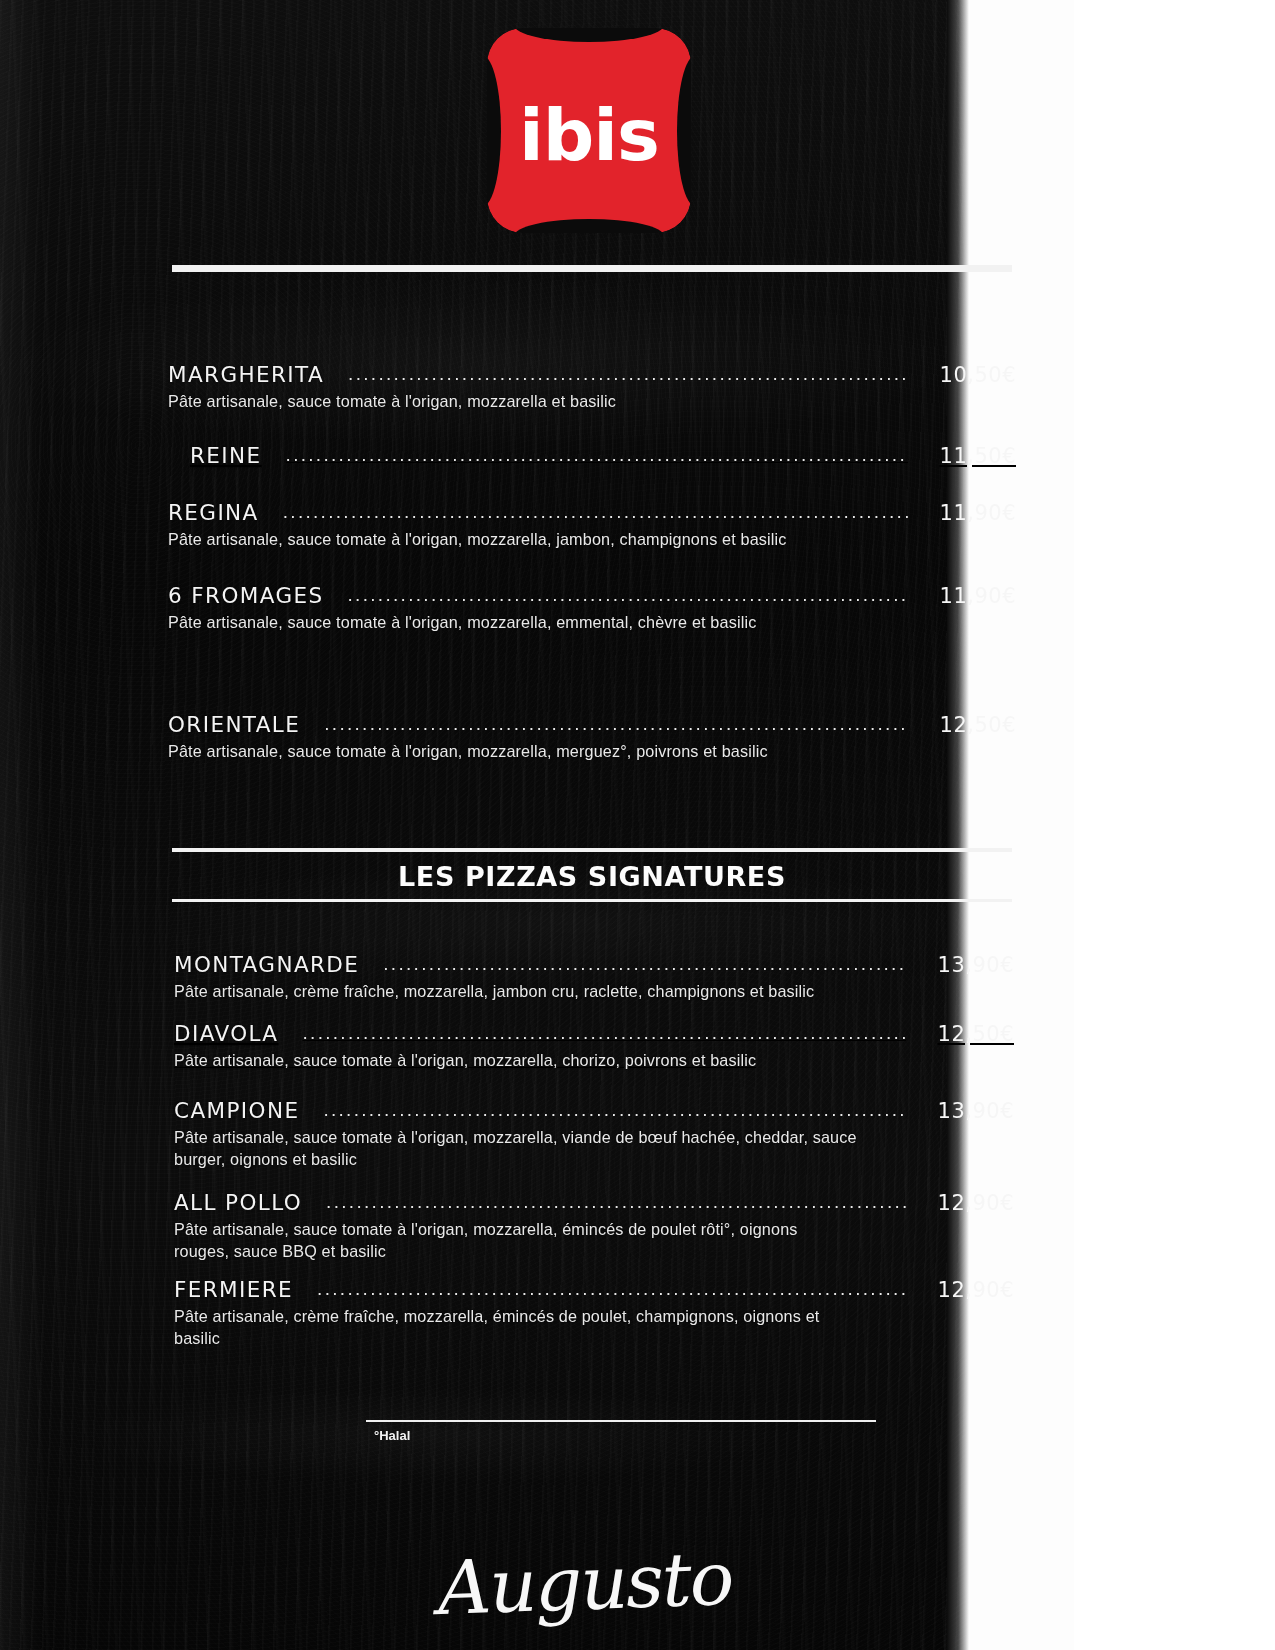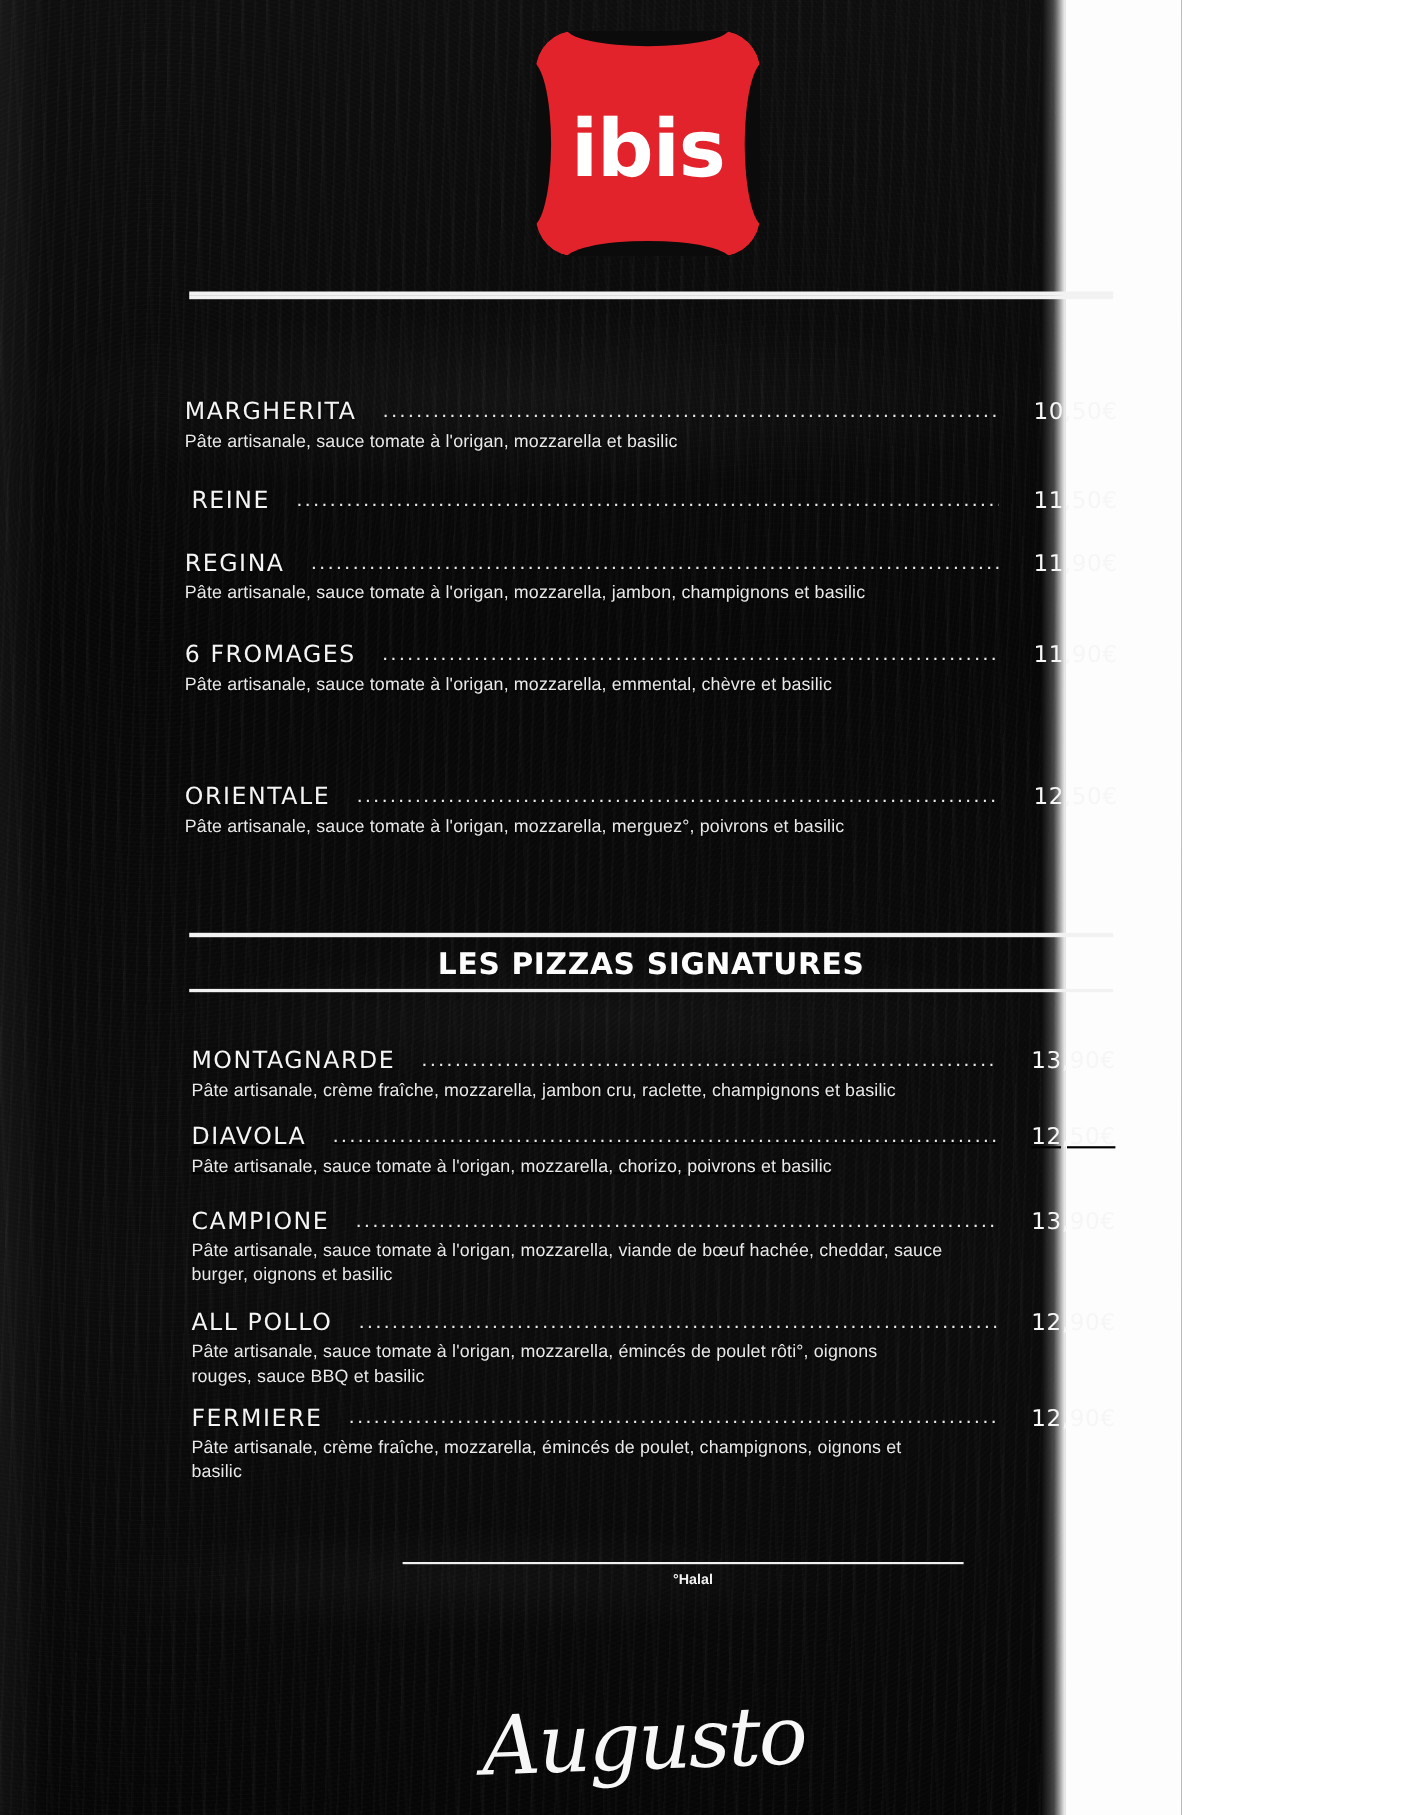--- a/index.html
+++ b/index.html
@@ -10,21 +10,21 @@
   body {
     width: 1275px;
     height: 1650px;
     font-family: "Liberation Sans", sans-serif;
     overflow: hidden;
   }
   .page {
     position: relative;
     width: 1074px;
     height: 1650px;
-    background: #8b5cf6;
+    background: #404040;
     overflow: hidden;
   }
   
   .tex-base {
     position: absolute;
     inset: 0;
     background:
       linear-gradient(90deg, rgba(255,255,255,0.045) 0%, rgba(255,255,255,0) 4%),
       linear-gradient(180deg, #0e0e0e 0%, #070707 35%, #0c0c0c 70%, #060606 100%);
   }
@@ -256,21 +256,20 @@
     background: #f0f0f0;
     width: 510px;
   }
   .halal-note .txt {
     color: #f2f2f2;
     font-size: 13px;
     font-weight: bold;
     margin-top: 6px;
     margin-left: 8px;
     font-family: "Liberation Sans", sans-serif;
-    text-align: center;
   }
 
   .signature {
     position: absolute;
     left: 0;
     top: 1540px;
     width: 1170px;
     text-align: center;
     color: #ffffff;
     font-family: "DejaVu Serif", serif;
@@ -313,21 +312,21 @@
 
       <div class="item" style="margin-bottom:30px;">
         <div class="row">
           <span class="name">MARGHERITA</span>
           <span class="dots">........................................................................................................................................</span>
           <span class="price">10,50€</span>
         </div>
         <div class="desc">Pâte artisanale, sauce tomate à l'origan, mozzarella et basilic</div>
       </div>
 
-      <div class="item" style="margin-bottom:32px; margin-left:6px;">
+      <div class="item" style="margin-bottom:32px; margin-left:22px;text-decoration:underline;">
         <div class="row">
           <span class="name">REINE</span>
           <span class="dots">........................................................................................................................................</span>
           <span class="price">11,50€</span>
         </div>
       </div>
 
       <div class="item" style="margin-bottom:32px;">
         <div class="row">
           <span class="name">REGINA</span>

